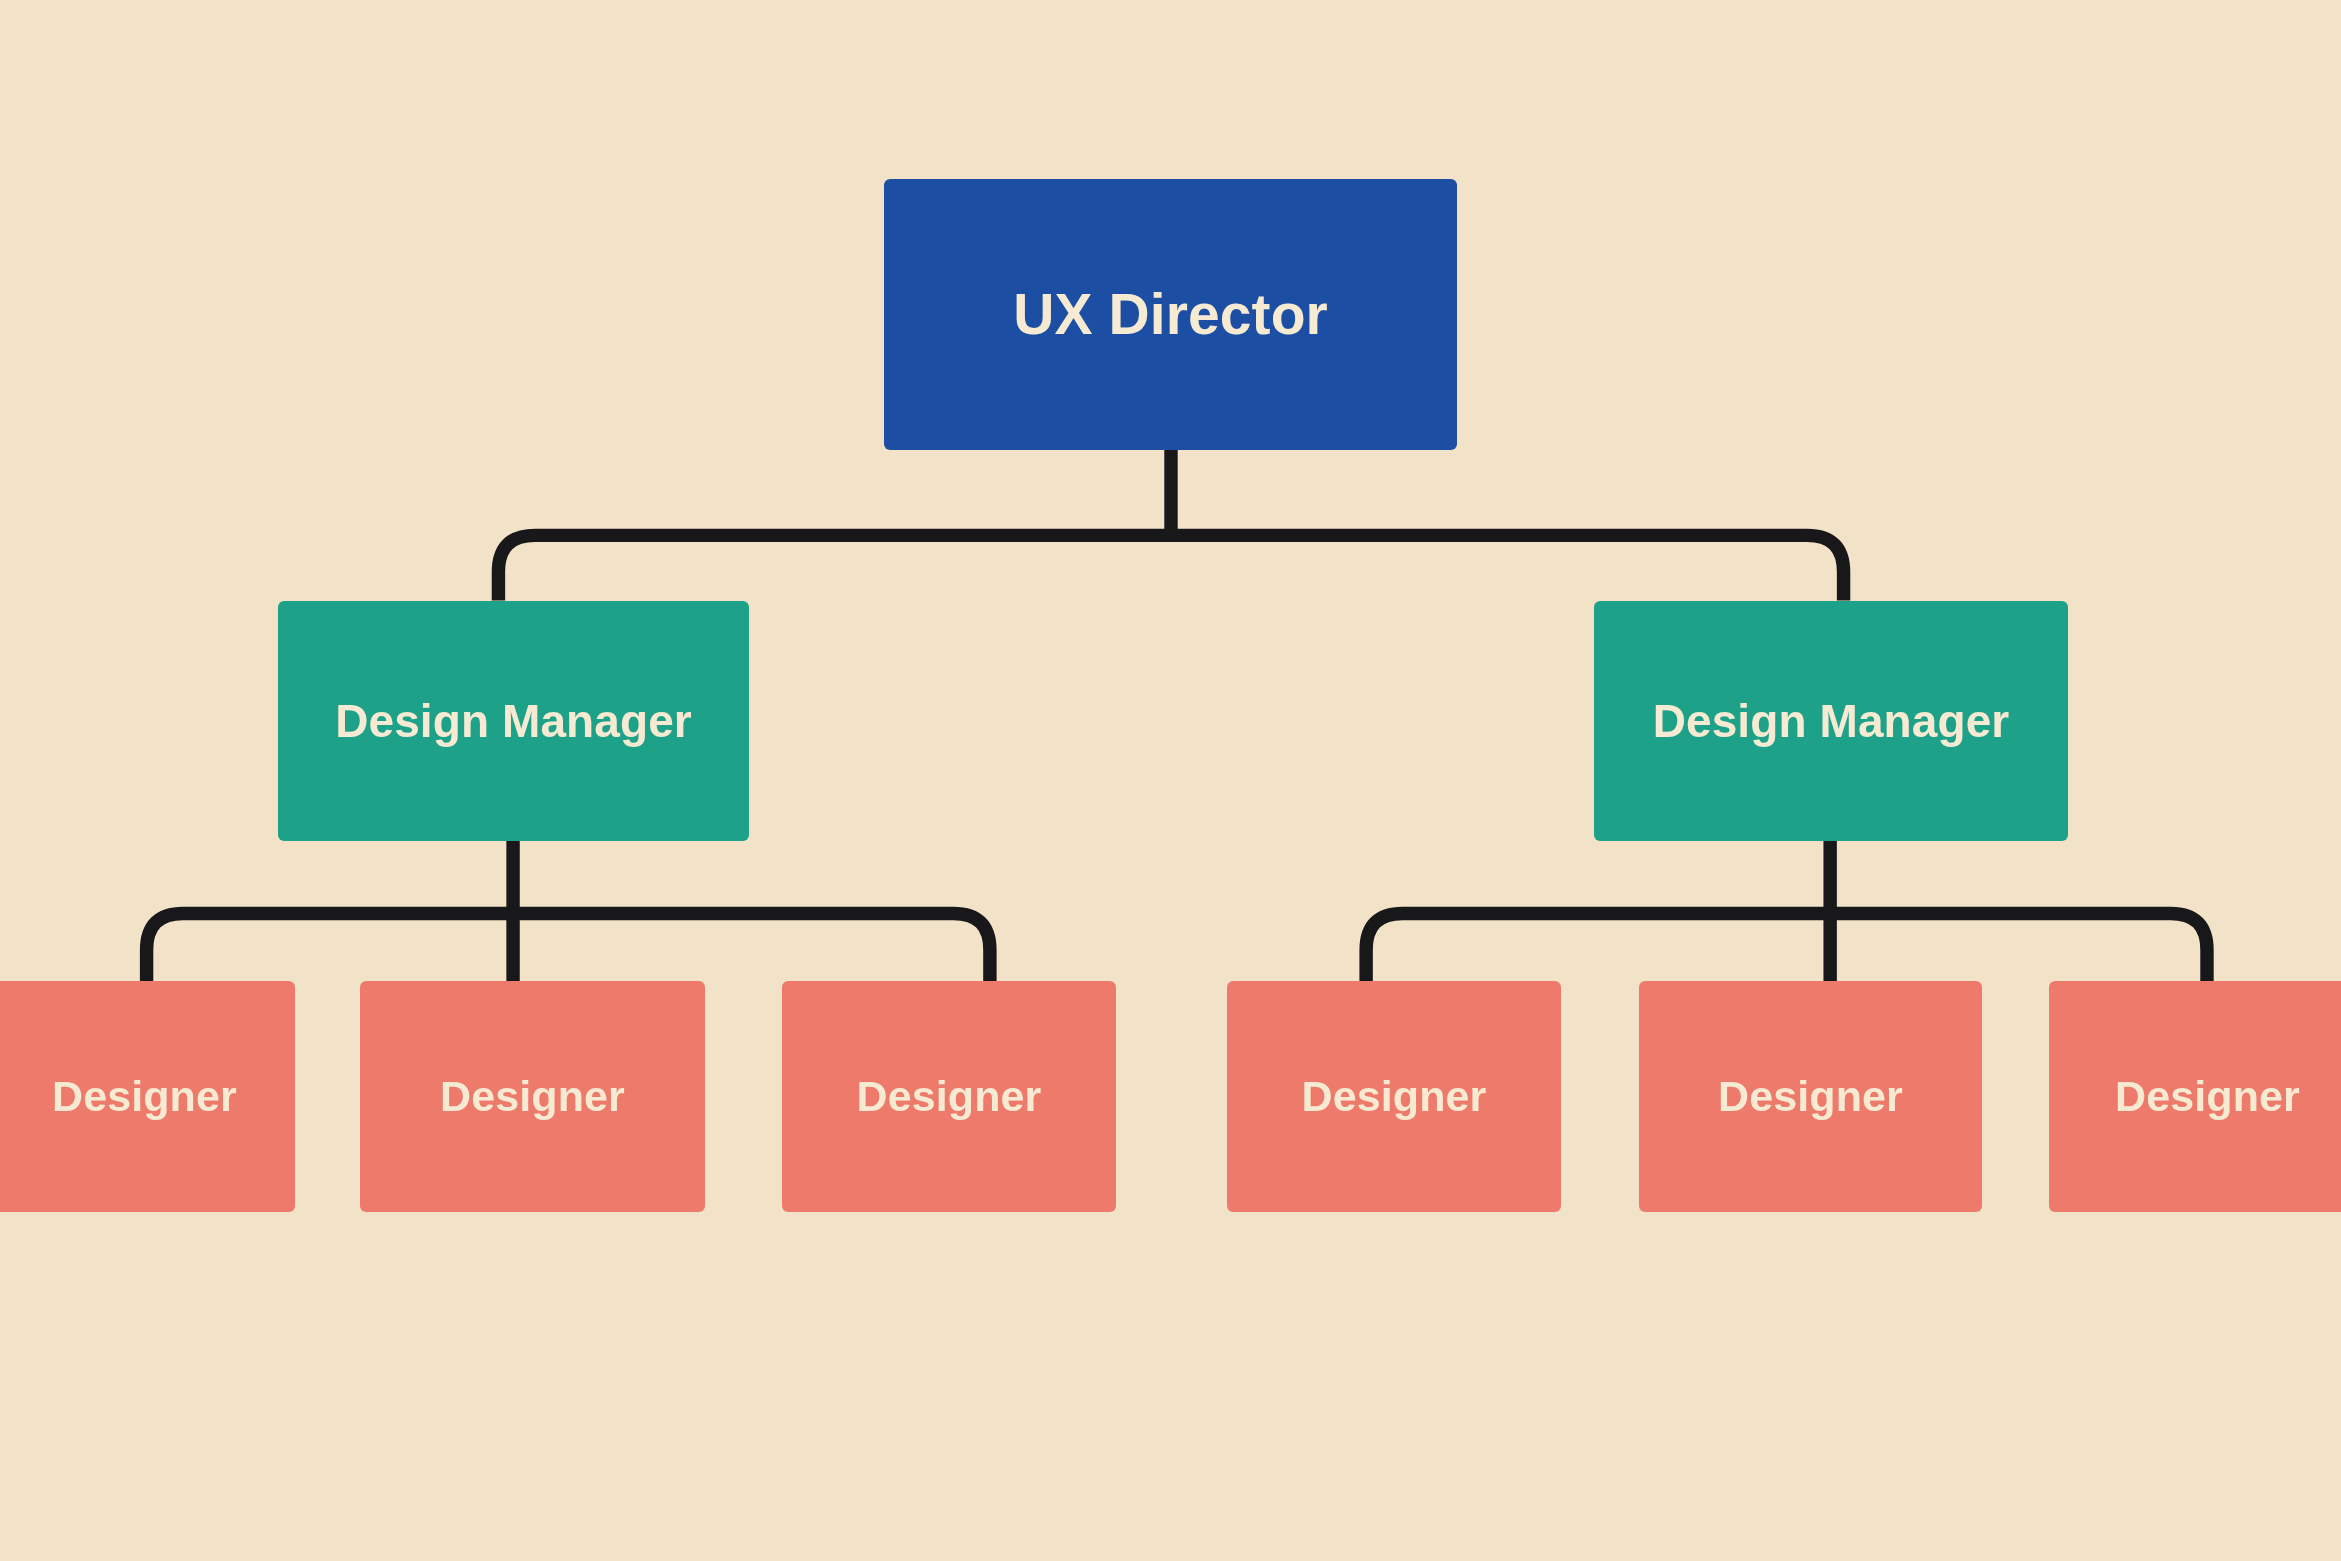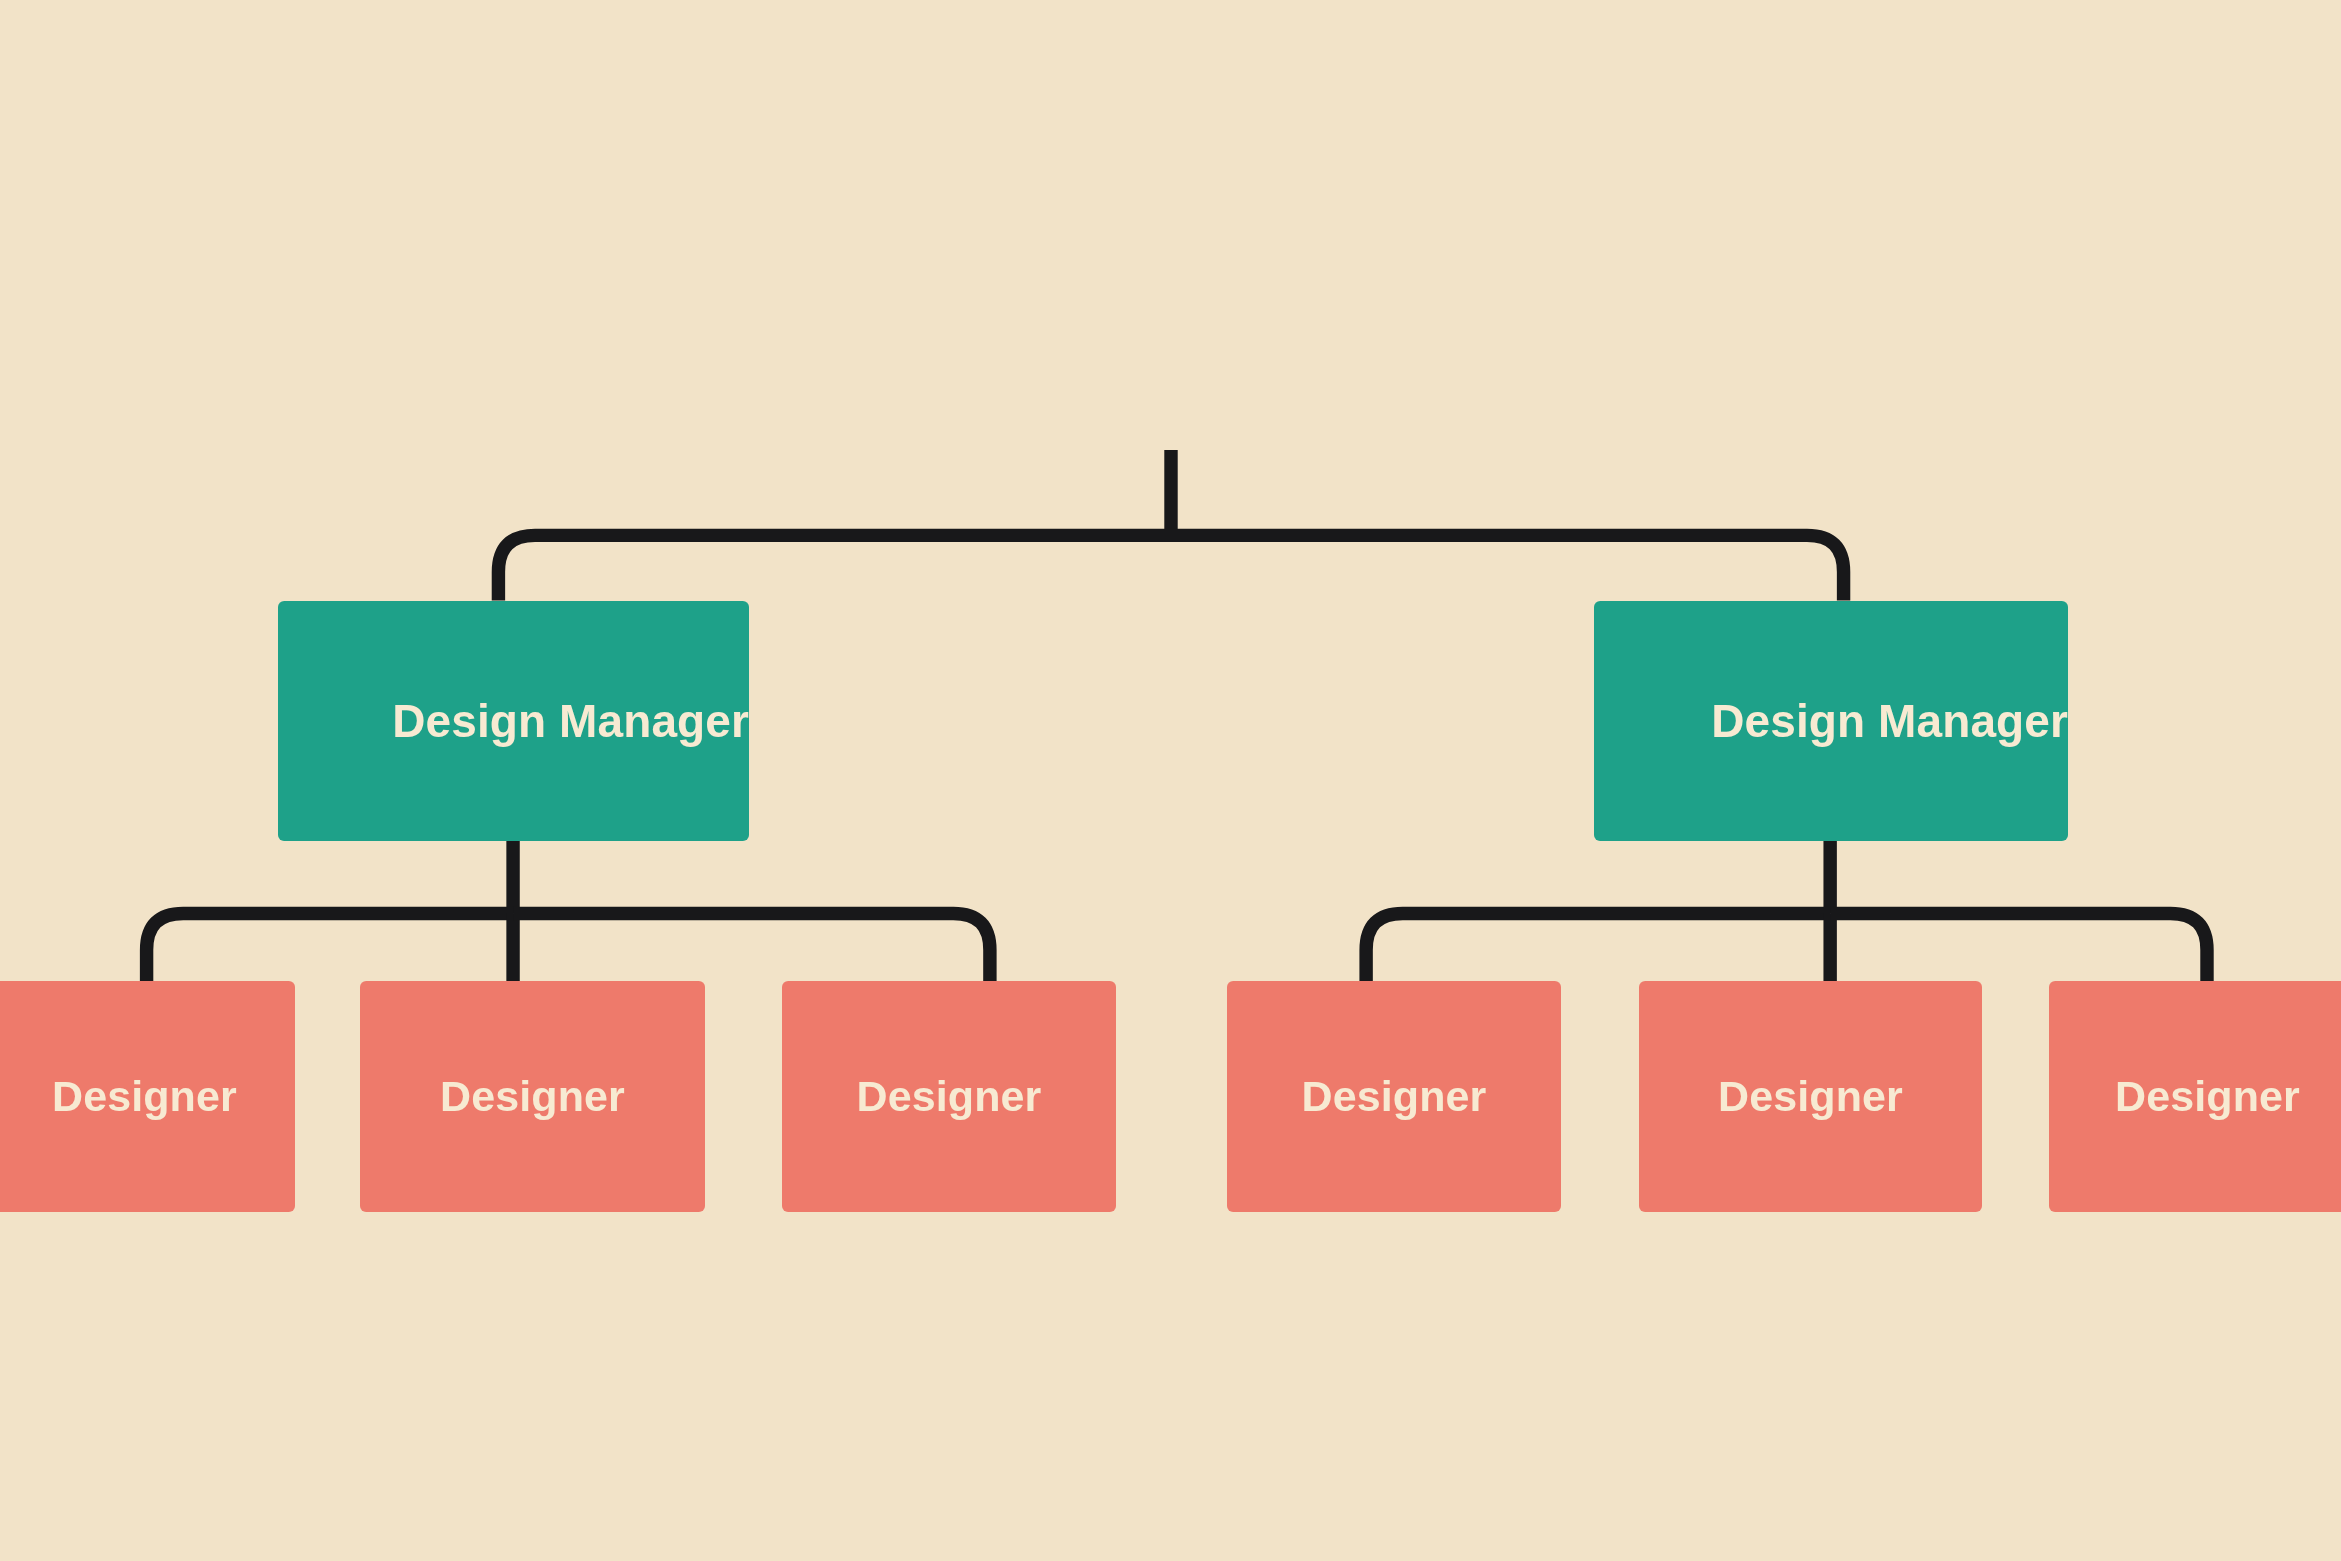--- a/index.html
+++ b/index.html
@@ -53,21 +53,20 @@
     font-size: 57px;
     font-weight: bold;
   }
 
   
   .node.manager {
     top: 601px;
     height: 240px;
     font-size: 46px;
     font-weight: bold;
-    justify-content: flex-end;
   }
   .node.manager.m-left  { left: 278px;  width: 471px; }
   .node.manager.m-right { left: 1594px; width: 474px; }
 
   
   .node.designer {
     top: 981px;
     height: 231px;
     font-size: 43px;
     font-weight: bold;
@@ -99,20 +98,23 @@
       <path d="M 841 1498 L 1563 1498 Q 1623 1498 1623 1558 L 1623 1609"></path>
 
       <path d="M 3001 1378 L 3001 1498"></path>
 
       <path d="M 3001 1498 L 2300 1498 Q 2240 1498 2240 1558 L 2240 1609"></path>
       <path d="M 3001 1498 L 3001 1609"></path>
       <path d="M 3001 1498 L 3559 1498 Q 3619 1498 3619 1558 L 3619 1609"></path>
     </g>
   </svg>
 
+  <div class="node root" style="background:#1c4fa3;">
+    <span class="node-label">UX Director</span>
+  </div>
 
   <div class="node manager m-left" style="background:#1ea189;">
     <span class="node-label">Design Manager</span>
   </div>
   <div class="node manager m-right" style="background:#1ea189;">
     <span class="node-label">Design Manager</span>
   </div>
 
   <div class="node designer d1" style="background:#ee7a6b;">
     <span class="node-label">Designer</span>

